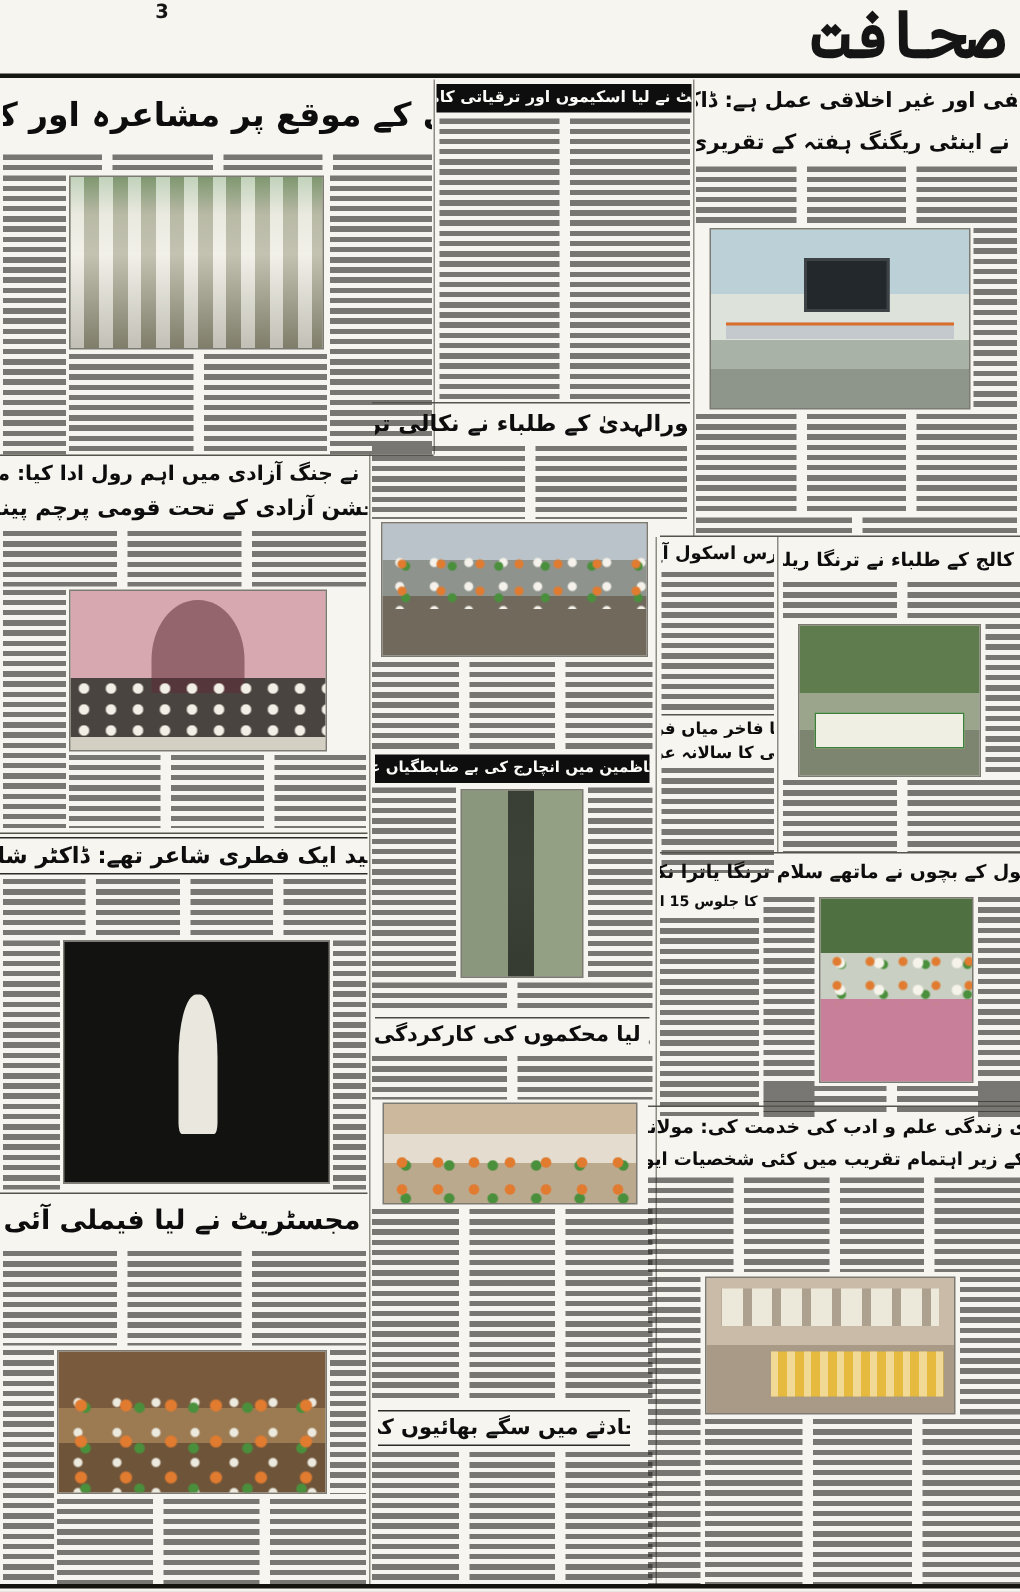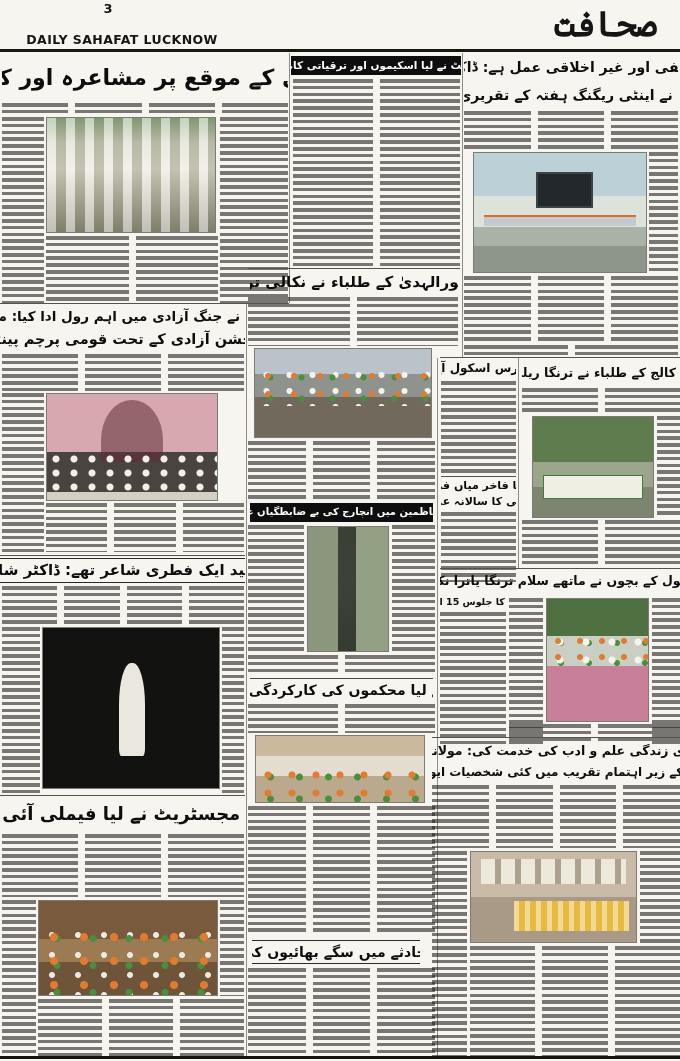--- a/index.html
+++ b/index.html
@@ -26,30 +26,29 @@
       rgba(36,34,30,0) 3.6px, rgba(36,34,30,0) 6.8px);
   }
   .photo { position:absolute; border:1px solid #7c7a72; }
   .vr { position:absolute; width:1px; background:#8e8c83; }
   .hr { position:absolute; height:1px; background:#55534b; }
   .mast-page { position:absolute; font-weight:bold; font-size:13px; text-align:center; }
   .mast-date { position:absolute; font-weight:bold; font-size:18px; text-align:center; letter-spacing:.5px; }
   .mast-name { position:absolute; font-weight:bold; font-size:12.5px; text-align:center; letter-spacing:.4px; }
   .mast-logo {
     position:absolute; direction:rtl; font-family:"DejaVu Serif", serif;
-    font-weight:bold; font-size:35px; display:flex; align-items:center; justify-content:center;
+    font-weight:bold; font-size:44px; display:flex; align-items:center; justify-content:center;
   }
 </style>
 </head>
 <body>
 
 <div class="page">
 
   <div class="mast-page" style="left:88px;top:1px;width:40px;height:13px;">3</div>
-  <div class="mast-name" style="left:10px;top:32px;width:224px;height:15px;">DAILY SAHAFAT LUCKNOW</div>
   <div class="mast-logo" style="left:540px;top:0;width:132px;height:46px;">صحافت</div>
   <div class="hr" style="left:0;top:49px;width:680px;height:3px;background:#161612;"></div>
 
   <div class="vr" style="left:289px;top:53px;height:250px;"></div>
   <div class="vr" style="left:462px;top:53px;height:305px;"></div>
   <div class="vr" style="left:246px;top:303px;height:753px;"></div>
   <div class="vr" style="left:437px;top:358px;height:698px;"></div>
   <div class="vr" style="left:518px;top:358px;height:210px;"></div>
 
   <div class="hl" style="left:2px;top:56px;width:286px;height:44px;font-size:22px;">جشن آزادی کے موقع پر مشاعرہ اور کوی سمیلن</div>

